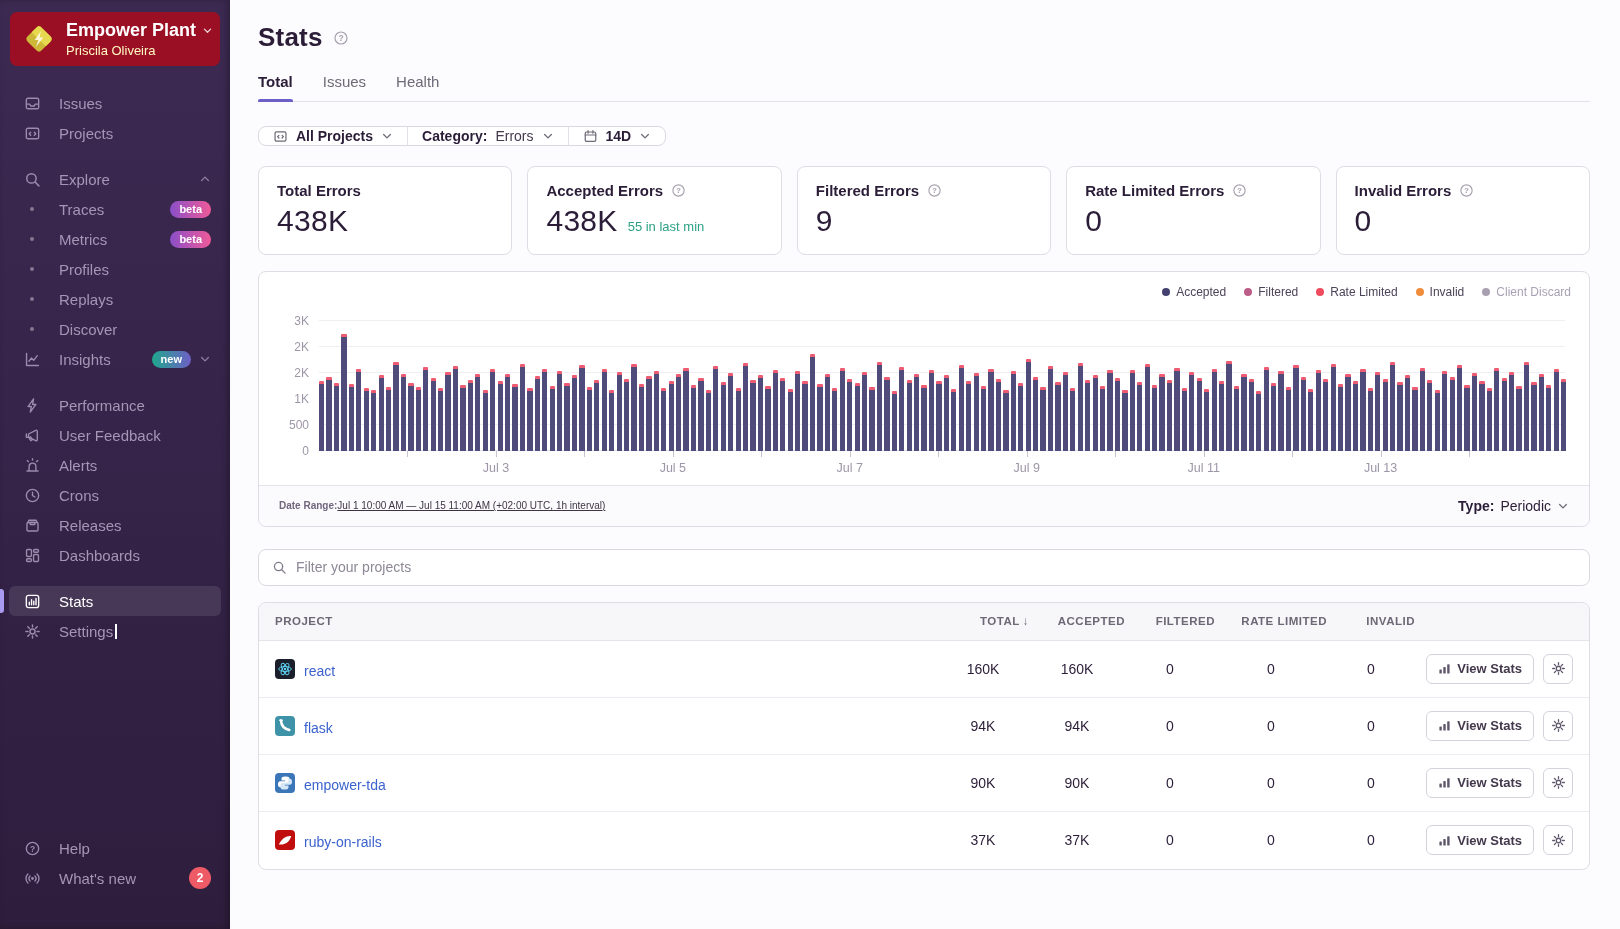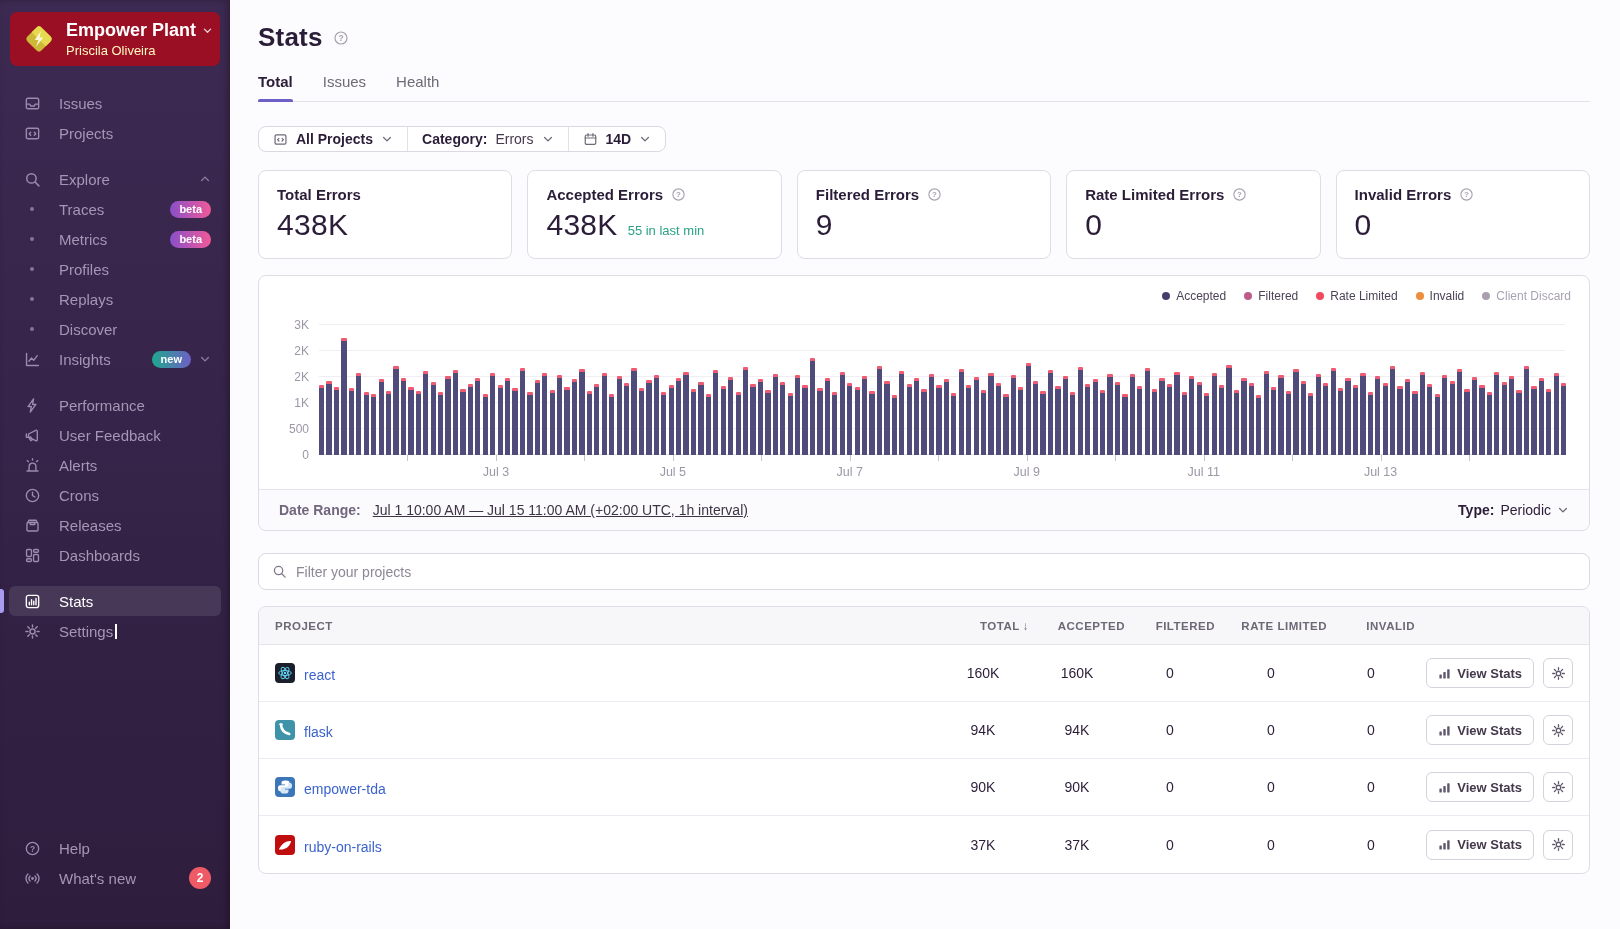--- a/index.html
+++ b/index.html
@@ -50,21 +50,21 @@
   .page-head { padding-top:22px; display:flex; align-items:center; gap:10px; }
   .page-title { font-size:26px; font-weight:bold; color:#2b1d38; letter-spacing:.2px; }
   .help-circle { color:#a7a1af; display:inline-flex; cursor:pointer; }
   .tabs { display:flex; gap:30px; margin-top:20px; border-bottom:1px solid #e5e1e9; }
   .tab { font-size:15px; color:#6e6a77; padding-bottom:11px; position:relative; cursor:pointer; }
   .tab.active { color:#2b1d38; font-weight:bold; }
   .tab.active::after { content:""; position:absolute; left:0; right:0; bottom:-1px; height:3px;
     background:#6c5fc7; border-radius:2px 2px 0 0; }
 
   .filter-bar { margin-top:24px; display:inline-flex; align-items:stretch; background:#fff;
-    border:1px solid #dcd7e1; border-radius:8px; height:26px; overflow:hidden; }
+    border:1px solid #dcd7e1; border-radius:8px; height:20px; overflow:hidden; }
   .filter-seg { display:flex; align-items:center; gap:8px; padding:0 14px; font-size:14px;
     color:#2b1d38; cursor:pointer; }
   .filter-seg + .filter-seg { border-left:1px solid #e4e0e8; }
   .filter-seg .seg-bold { font-weight:bold; }
   .filter-seg .seg-val { color:#43384c; }
   .seg-icon { color:#6e6a77; display:inline-flex; }
   .chev { color:#6e6a77; display:inline-flex; }
 
   .cards-row { margin-top:18px; display:grid; grid-template-columns:repeat(5,1fr); gap:15px; }
   .card { background:#fff; border:1px solid #e0dce6; border-radius:8px; padding:15px 18px 16px; }
@@ -84,21 +84,21 @@
   .gridline { position:absolute; left:0; right:0; height:1px; background:#f0edf3; }
   .gridline.base { background:#e3dfe8; }
   .y-label { position:absolute; right:calc(100% + 10px); transform:translateY(50%); font-size:12px; color:#9d96a7; }
   .bars { position:absolute; left:0; right:0; bottom:0; top:0; display:flex; align-items:flex-end; gap:2.2px; }
   .bar { flex:1 1 0; background:#4f4c7b; border-top:3px solid #ee5c74; border-radius:1px 1px 0 0; min-height:6px; }
   .x-axis { position:relative; margin:0 24px 0 60px; height:34px; }
   .x-tick { position:absolute; top:0; width:1px; height:6px; background:#c9c3d0; }
   .x-label { position:absolute; top:10px; transform:translateX(-50%); font-size:12.5px; color:#9d96a7; }
   .chart-footer { border-top:1px solid #e7e3ea; background:#fbfafc; border-radius:0 0 8px 8px;
     display:flex; align-items:center; justify-content:space-between; padding:12px 20px; }
-  .dr-left { display:flex; align-items:baseline; gap:12px; font-size:14px; }
+  .dr-left { display:flex; align-items:baseline; font-size:10px; }
   .dr-label { color:#71667e; font-weight:bold; }
   .dr-value { color:#3e3446;text-decoration:underline; }
   .dr-right { display:flex; align-items:center; gap:6px; font-size:14px; color:#2b1d38; cursor:pointer; }
   .dr-type-label { font-weight:bold; }
 
   .project-search { margin-top:22px; display:flex; align-items:center; gap:9px; background:#fff;
     border:1px solid #dcd7e1; border-radius:8px; height:37px; padding:0 13px; }
   .project-search input { border:none; outline:none; flex:1; font-size:14px; color:#2b1d38;
     font-family:"Liberation Sans",sans-serif; background:transparent; }
   .project-search input::placeholder { color:#8d8796; }

